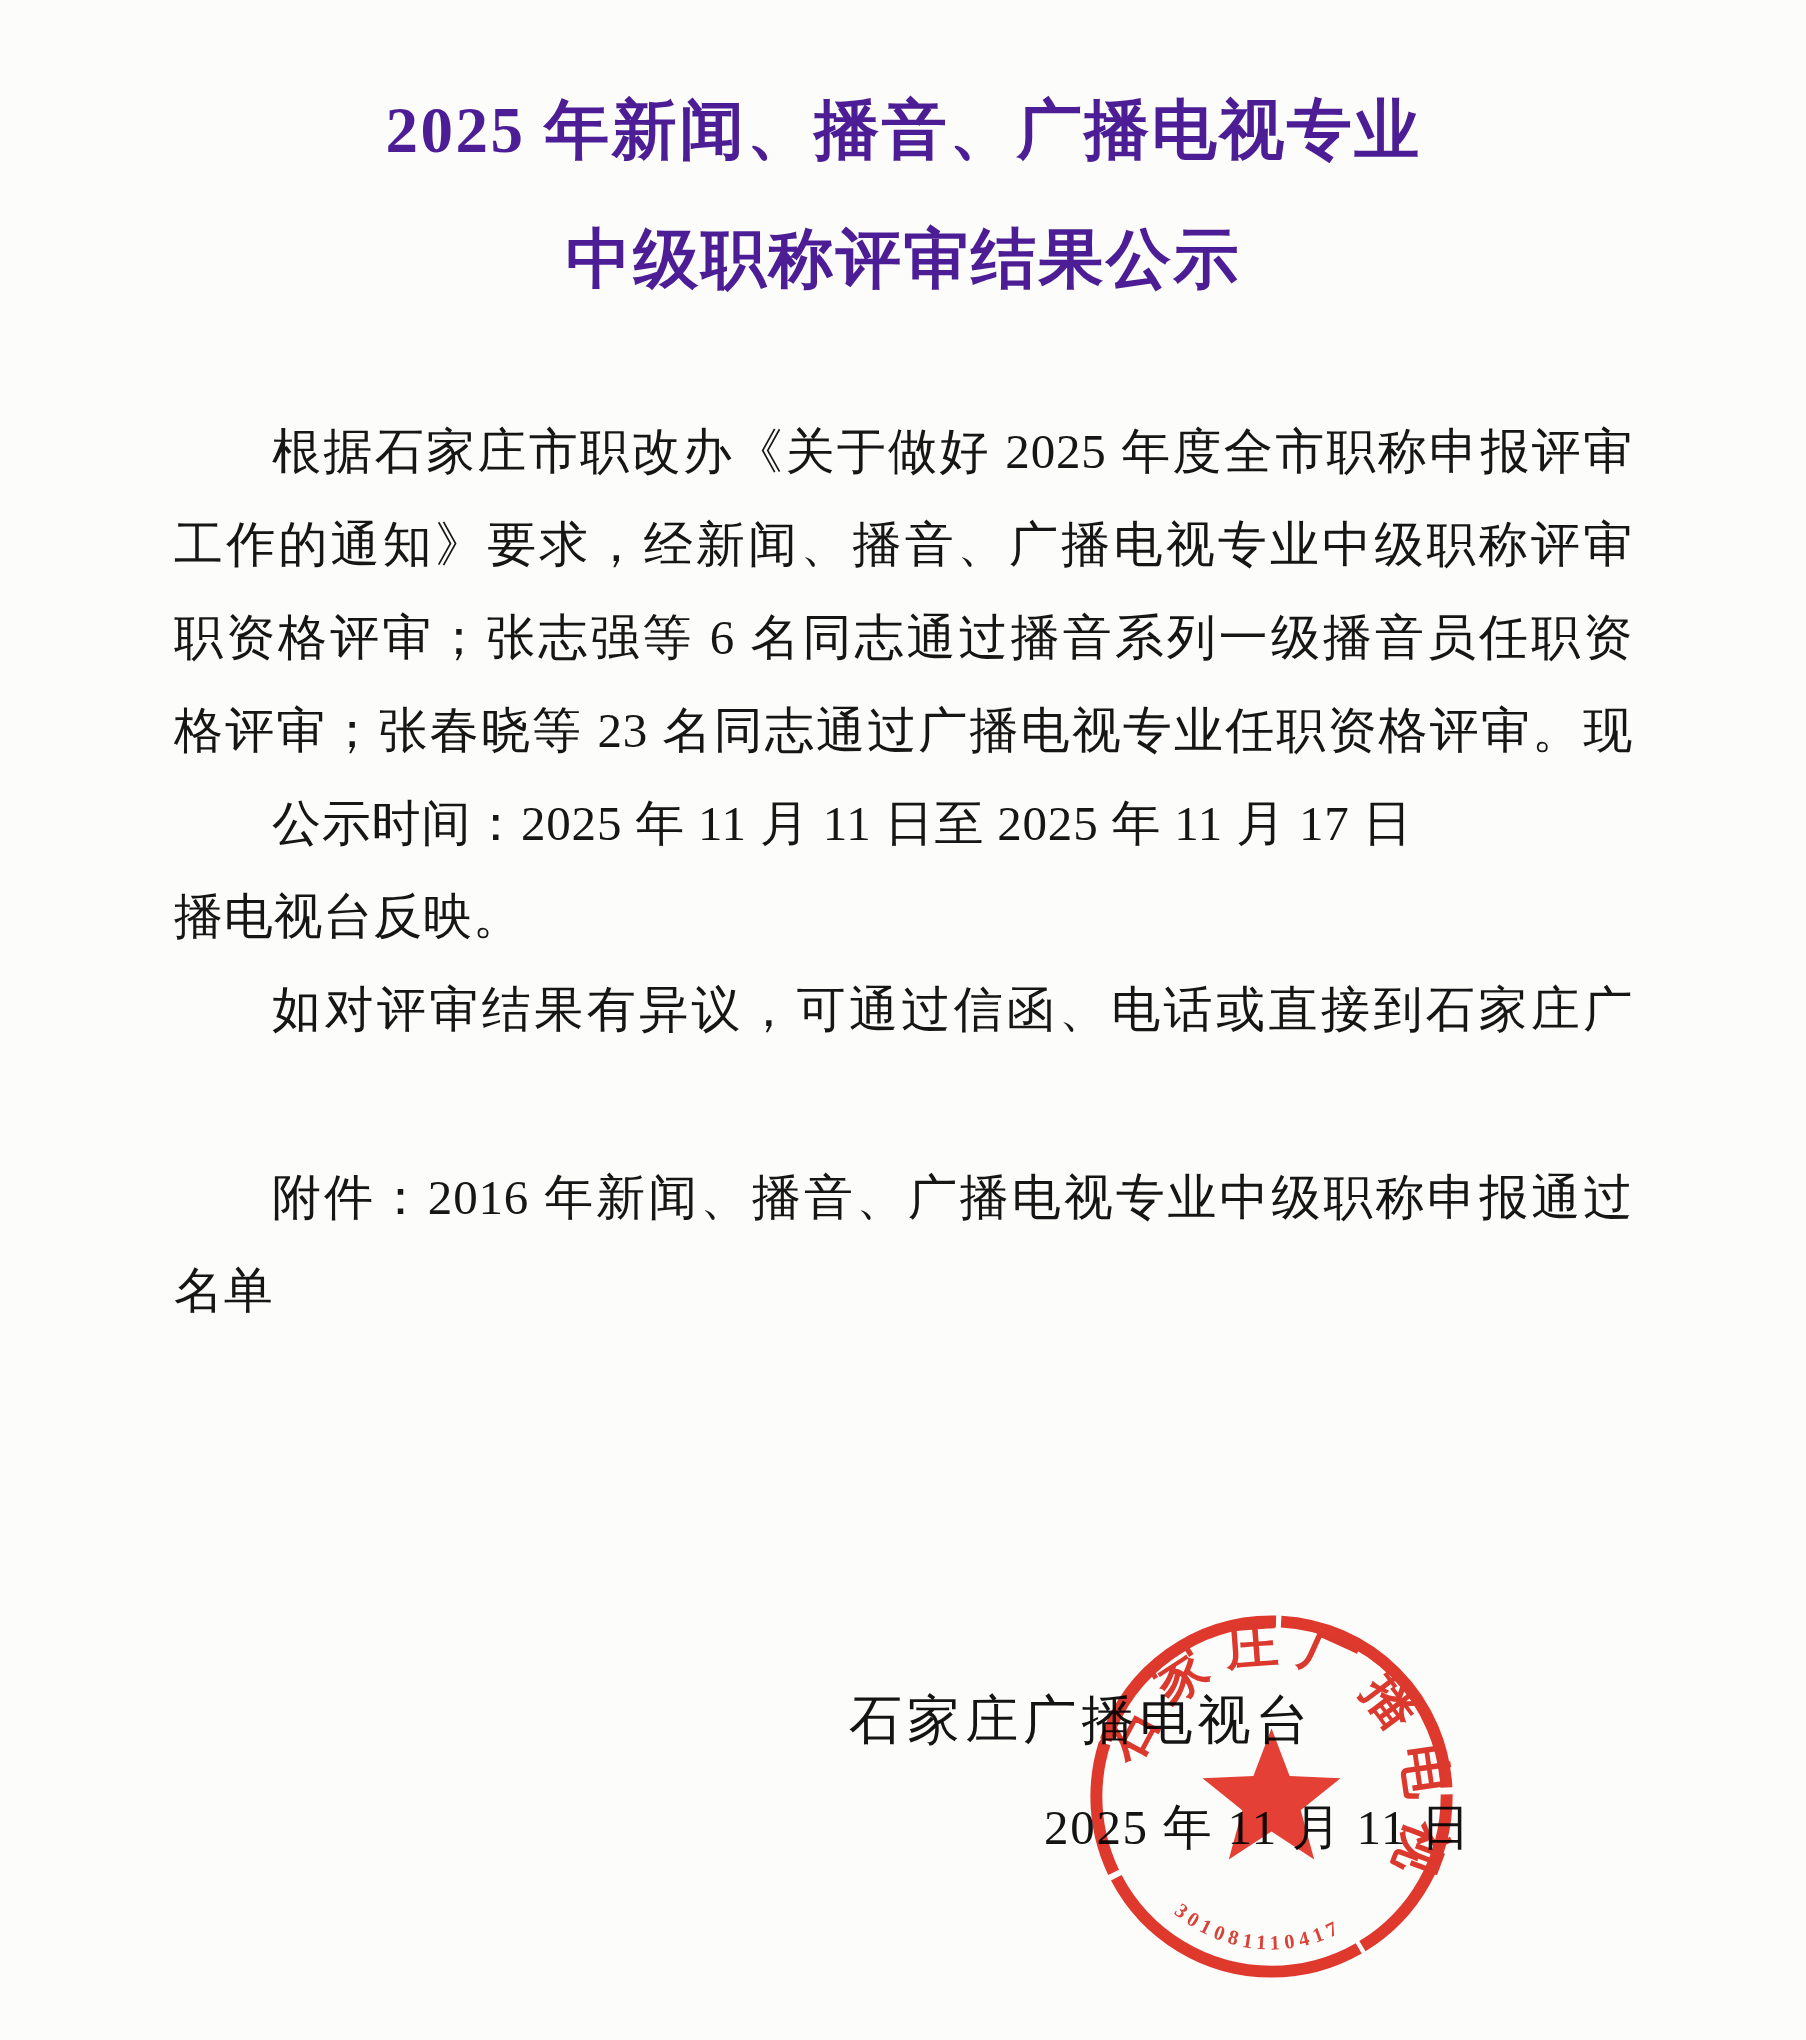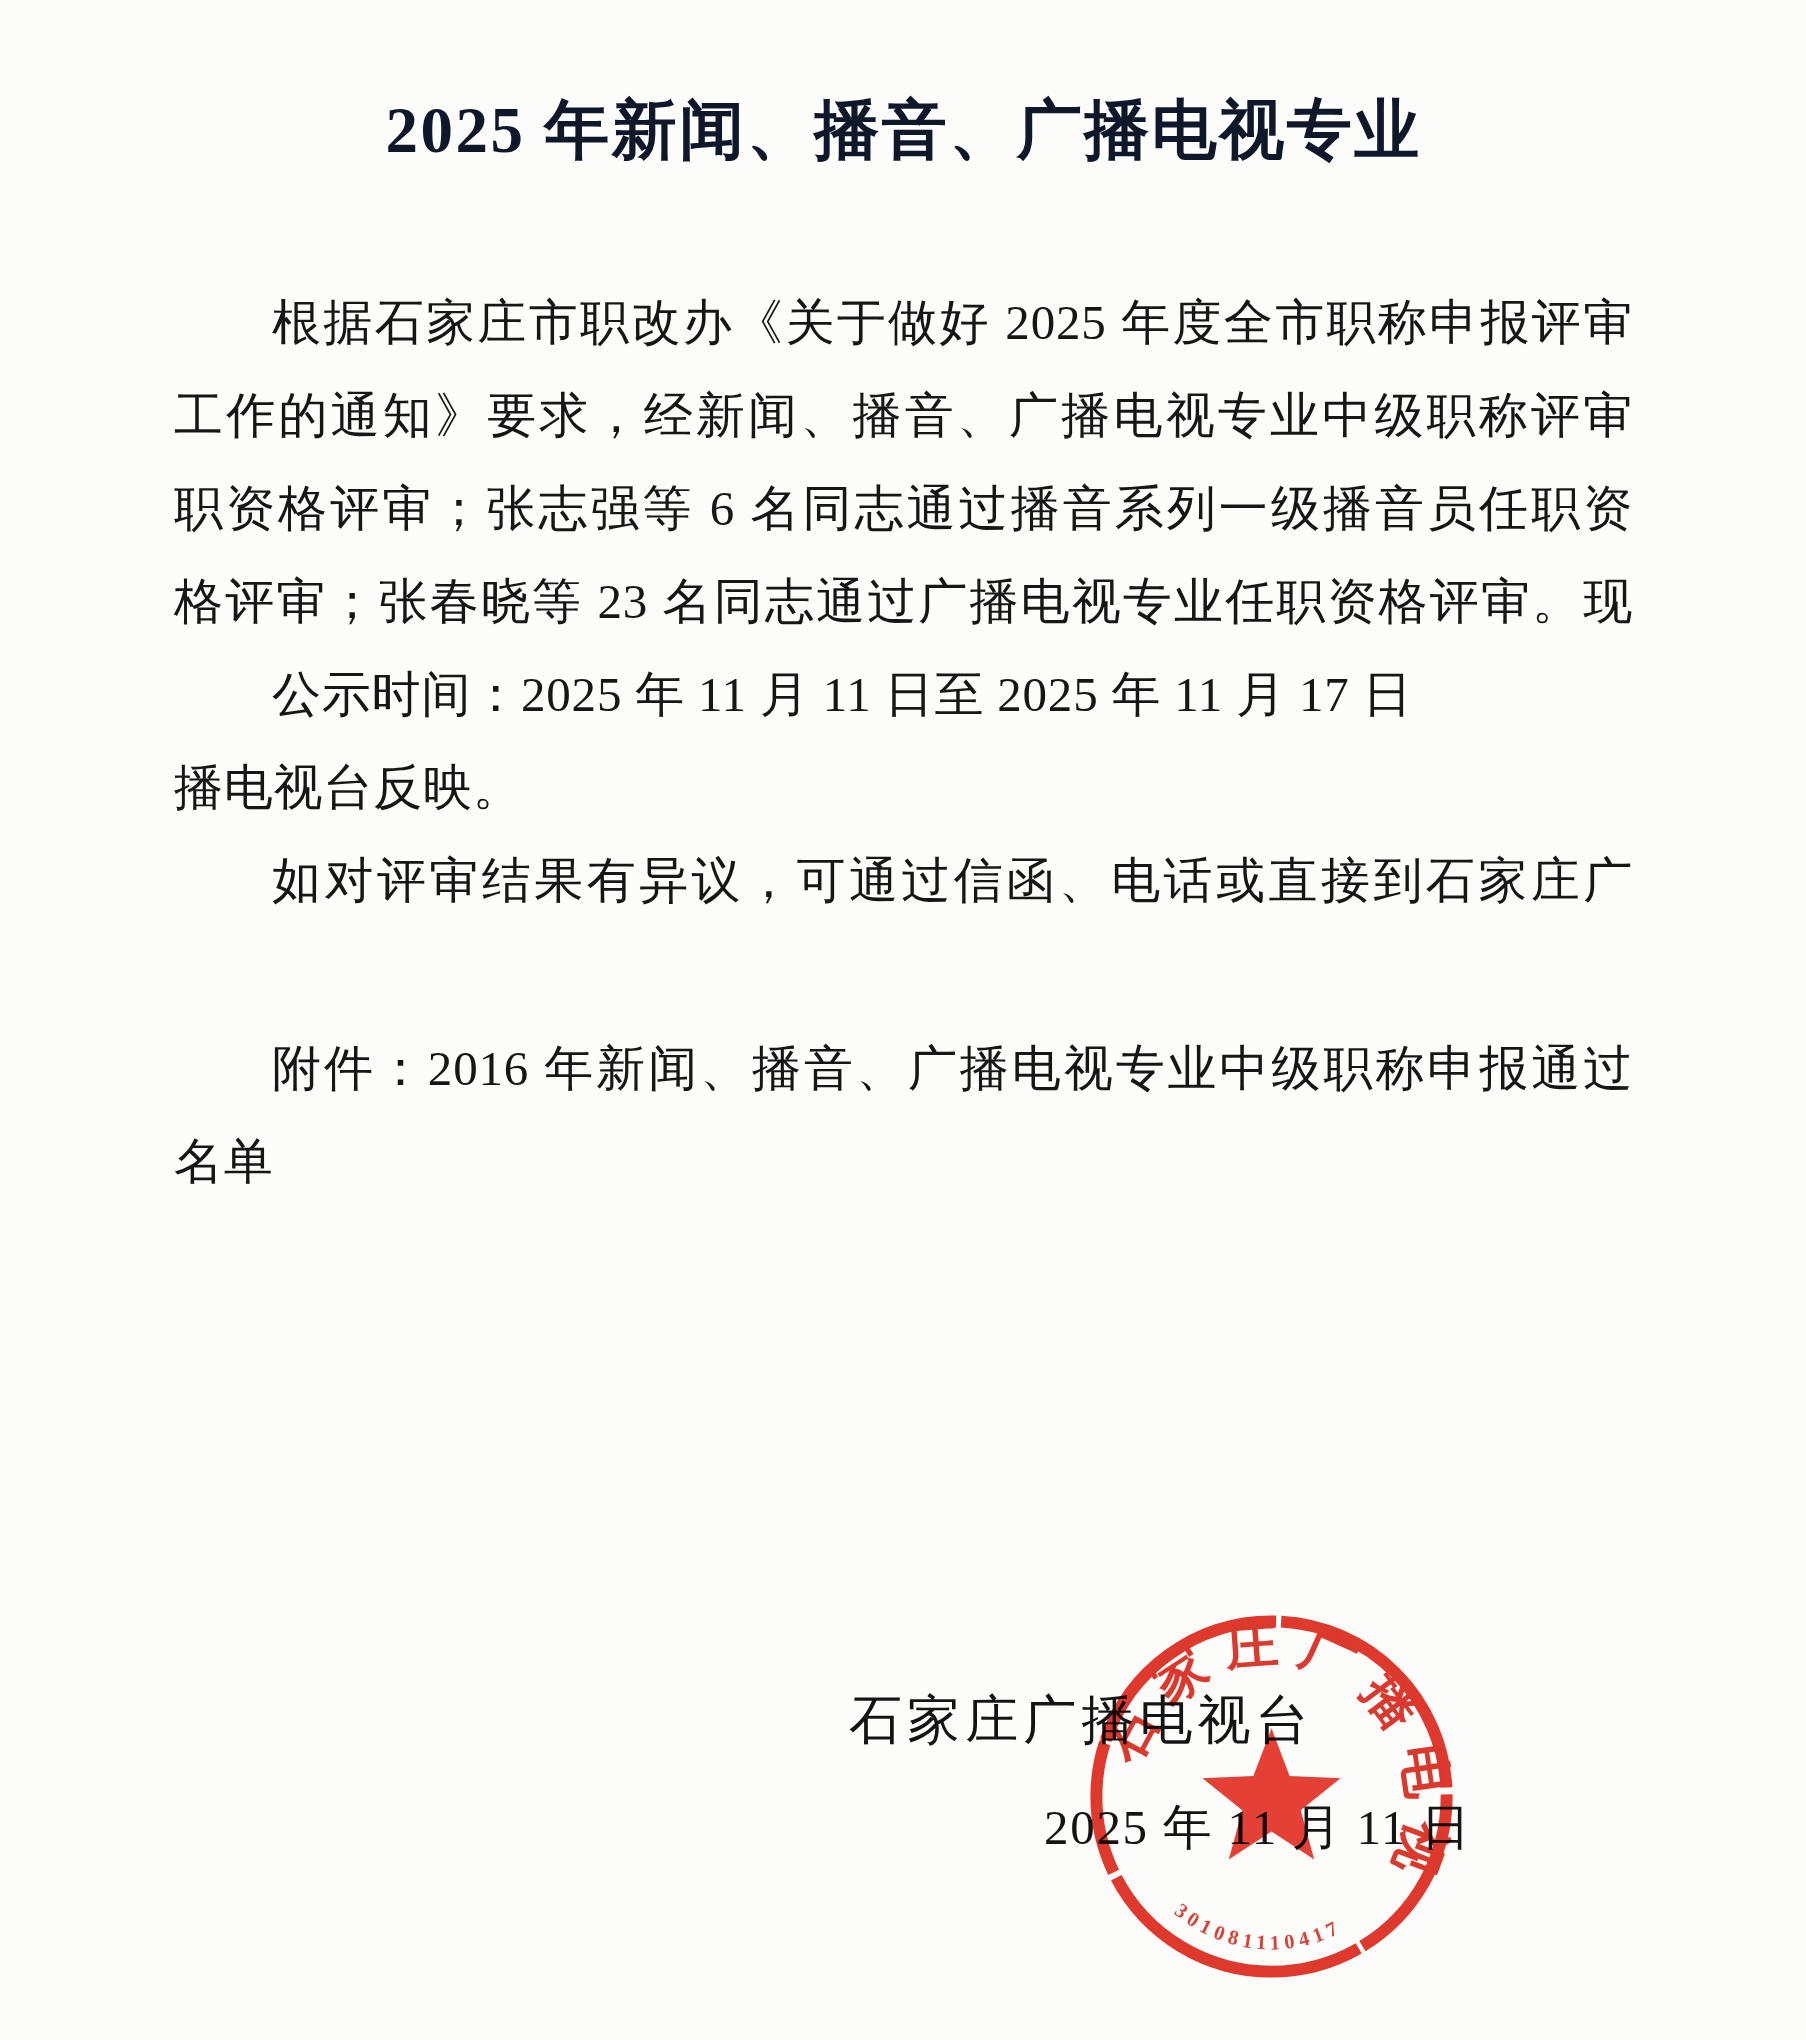--- a/index.html
+++ b/index.html
@@ -11,21 +11,21 @@
     overflow: hidden;
     font-family: "Liberation Serif", "DejaVu Serif", serif;
     color: #161616;
   }
   .title-block {
     padding-top: 66px;
     text-align: center;
     font-weight: 700;
     font-size: 65px;
     line-height: 129px;
-    color: #0f172a;
+    color: #4c1d95;
     letter-spacing: 2.5px;
   }
   .body-block {
     width: 1459px;
     margin: 81px auto 0 174px;
     font-size: 49px;
     line-height: 93px;
     letter-spacing: 0.8px;
   }
   .body-line { white-space: pre-wrap; }
@@ -58,20 +58,21 @@
     font-weight: 700;
   }
 </style>
 </head>
 <body>
 
 <div class="page">
 
   <div class="title-block">
     <div>2025 年新闻、播音、广播电视专业</div>
+    <div>中级职称评审结果公示</div>
   </div>
 
   <div class="body-block">
     <div class="body-line indent fill">根据石家庄市职改办《关于做好 2025 年度全市职称申报评审</div>
     <div class="body-line fill">工作的通知》要求，经新闻、播音、广播电视专业中级职称评审</div>
     <div class="body-line fill">职资格评审；张志强等 6 名同志通过播音系列一级播音员任职资</div>
     <div class="body-line fill">格评审；张春晓等 23 名同志通过广播电视专业任职资格评审。现</div>
     <div class="body-line indent">公示时间：2025 年 11 月 11 日至 2025 年 11 月 17 日</div>
     <div class="body-line">播电视台反映。</div>
     <div class="body-line indent fill">如对评审结果有异议，可通过信函、电话或直接到石家庄广</div>

